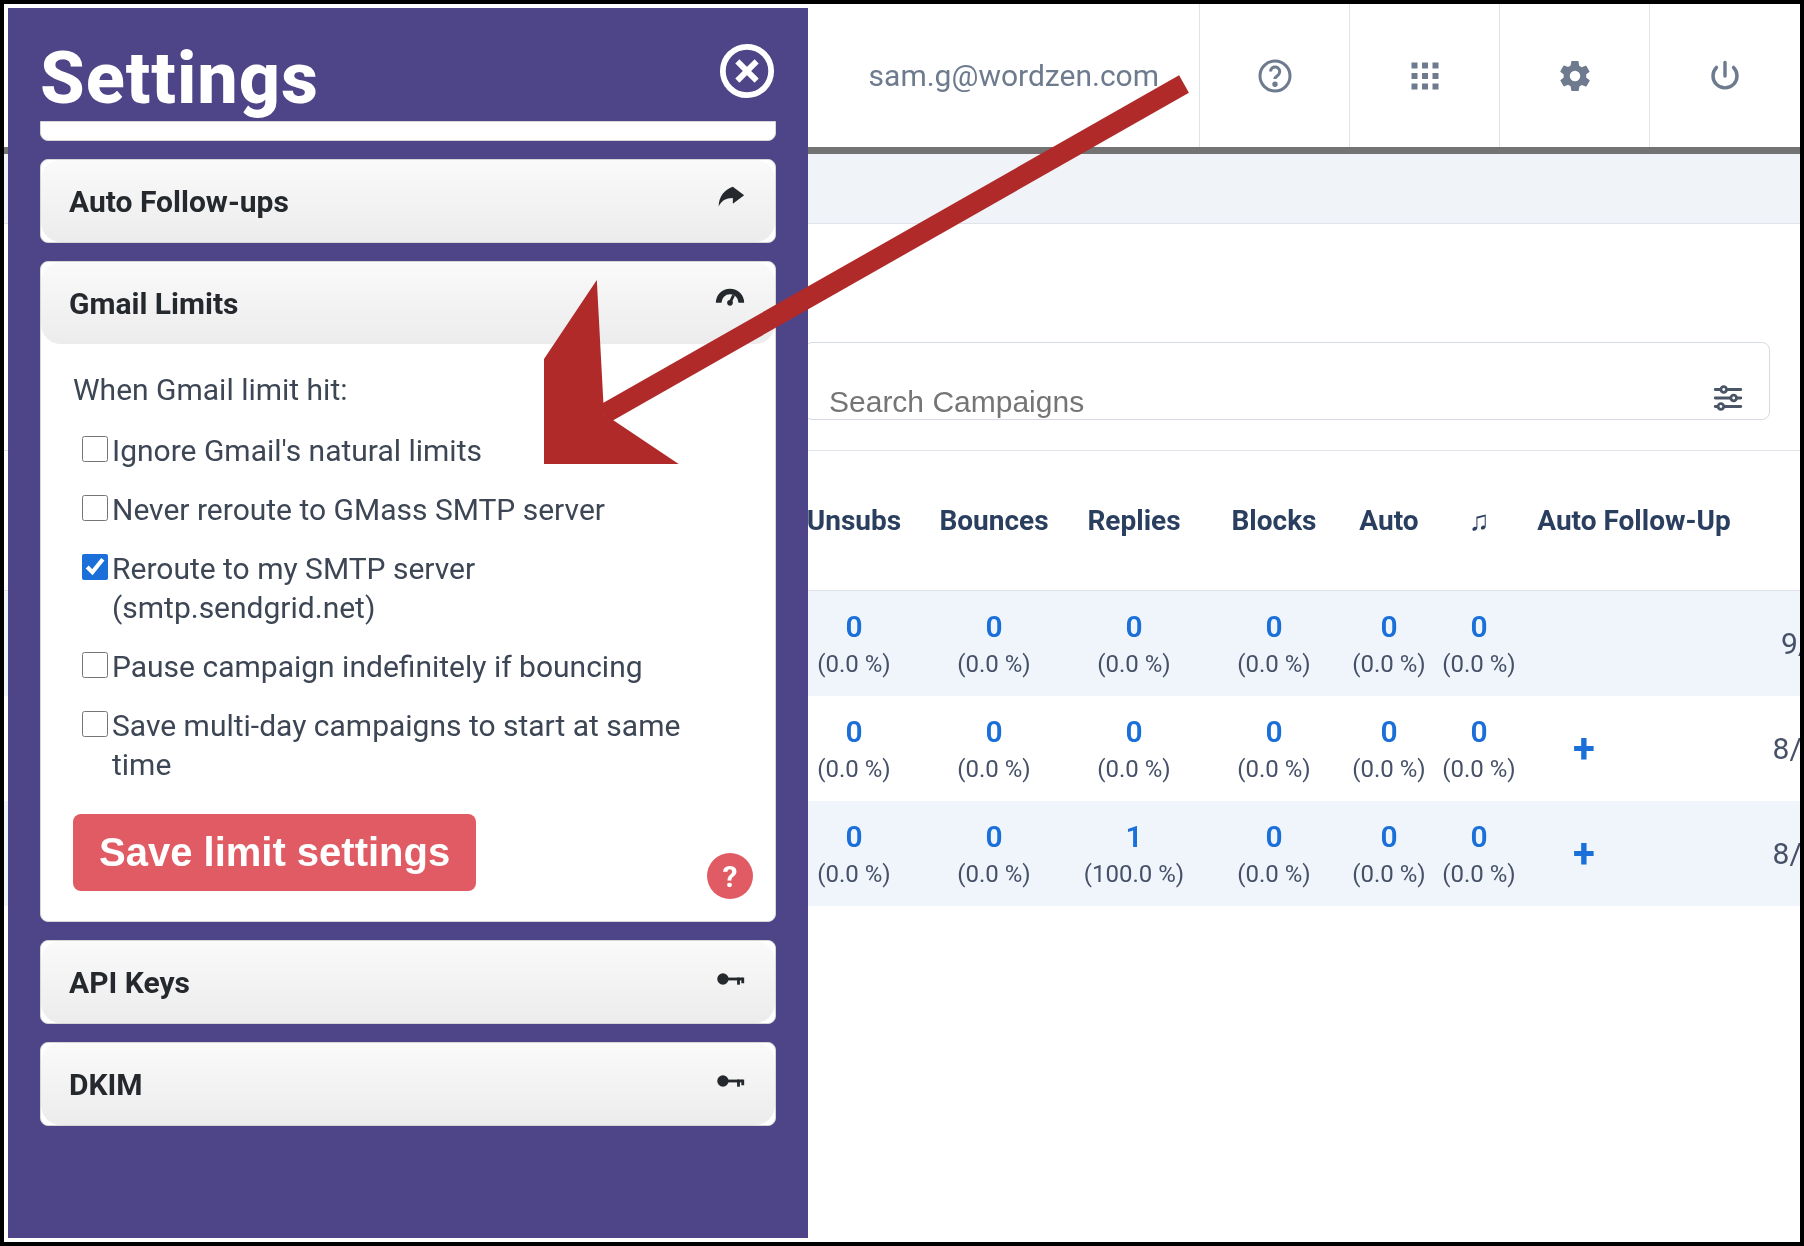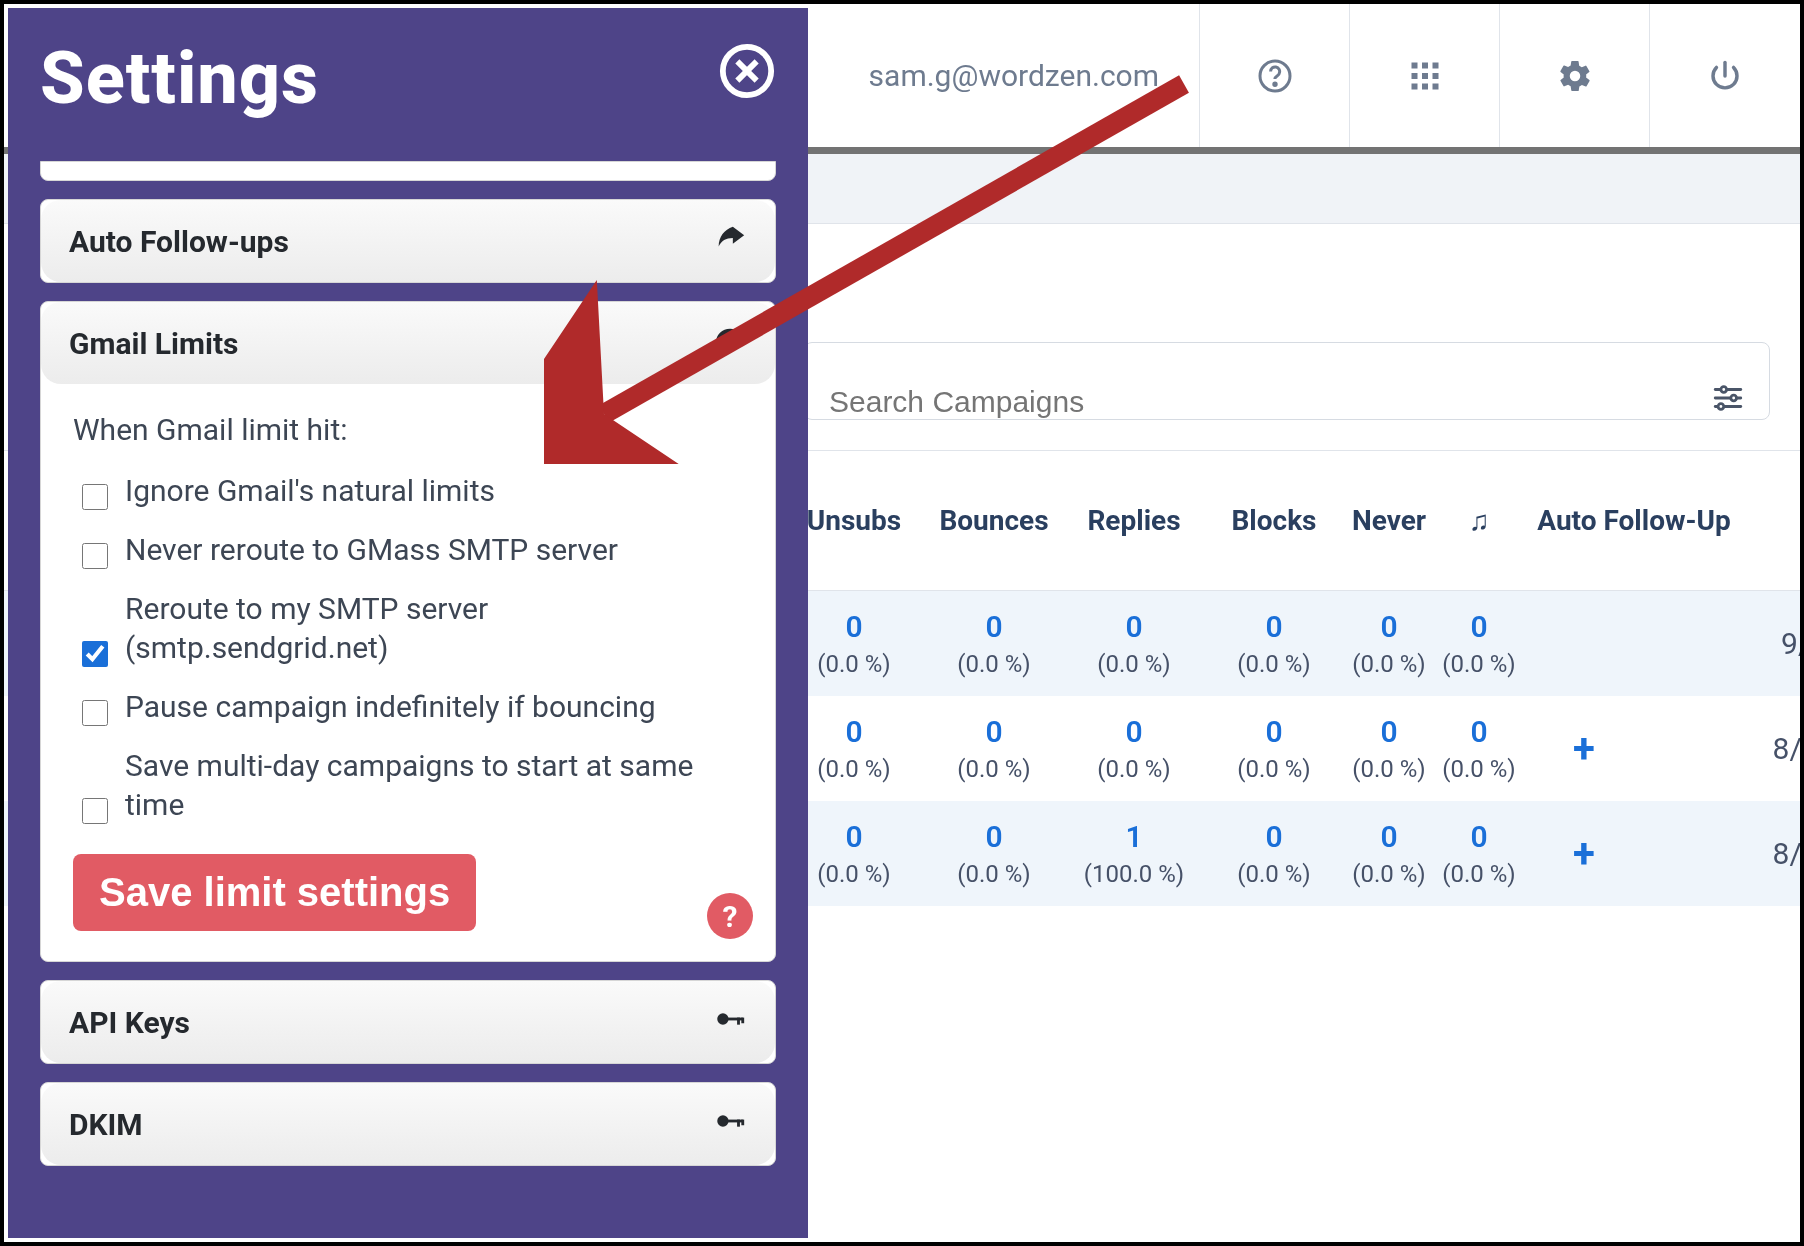--- a/index.html
+++ b/index.html
@@ -140,21 +140,20 @@
     height: 1230px;
     background: #4e4488;
     z-index: 10;
     padding: 28px 32px;
     color: #fff;
   }
   .modal-header {
     display: flex;
     justify-content: space-between;
     align-items: flex-start;
-    margin-bottom: 40px;
   }
   .modal-title {
     font-size: 72px;
     font-weight: 800;
     letter-spacing: 1px;
   }
   .close-btn {
     width: 58px; height: 58px;
     margin-top: 6px;
     cursor: pointer;
@@ -187,22 +186,22 @@
     padding: 28px 32px 30px 32px;
     position: relative;
   }
   .acc-subtitle {
     font-size: 30px;
     color: #3d4654;
     margin-bottom: 24px;
   }
   .chk-row {
     display: flex;
-    align-items: flex-end;
-    gap: 17px;
+    align-items: flex-start;
+    gap: 4px;
     margin-bottom: 20px;
     padding-left: 9px;
   }
   .chk-row input[type=checkbox] {
     width: 26px; height: 26px;
     margin-top: 5px;
     accent-color: #1a6fd8;
     flex-shrink: 0;
   }
   .chk-row label {
@@ -320,21 +319,21 @@
           <col class="c-fu">
           <col class="c-date">
       </colgroup>
       <thead>
         <tr>
           <th></th>
           <th>Unsubs</th>
           <th>Bounces</th>
           <th>Replies</th>
           <th>Blocks</th>
-          <th>Never</th>
+          <th>Auto</th>
           <th>♫</th>
           <th colspan="2">Auto Follow-Up</th>
           <th>Date</th>
 
         </tr>
       </thead>
       <tbody id="tbody">
           <tr class="row-odd">
             <td></td>
             <td>

